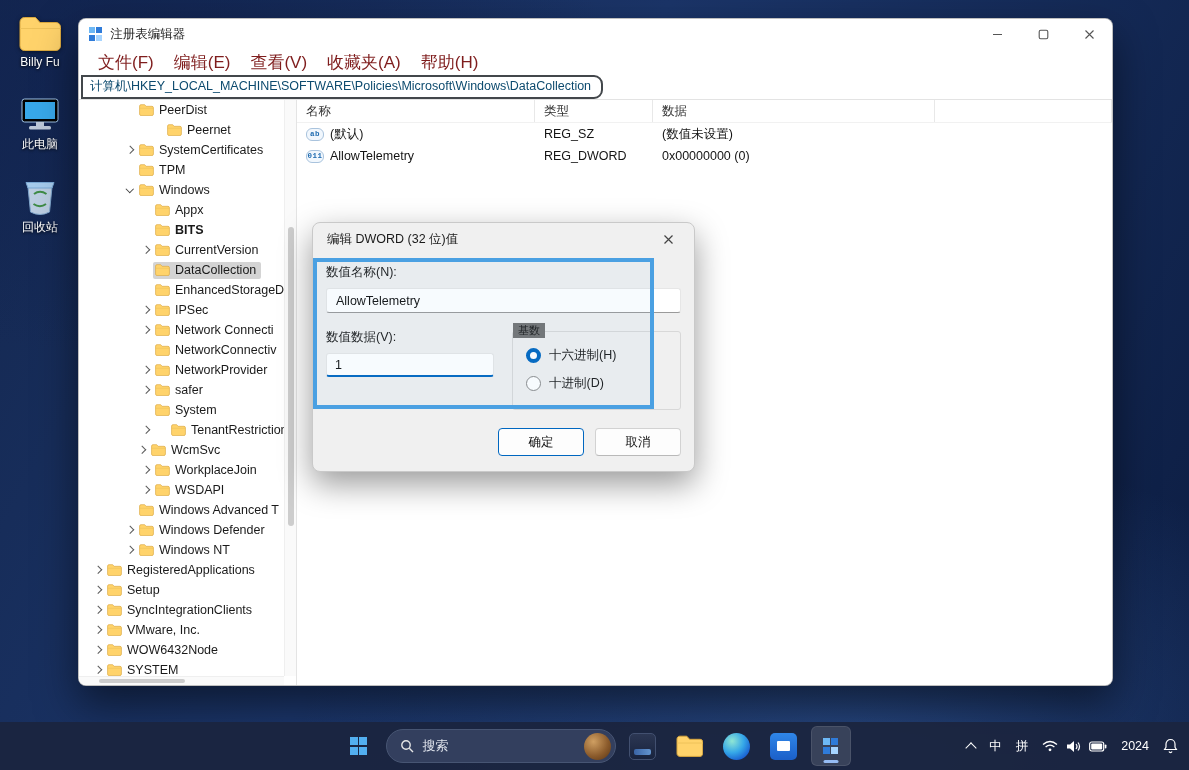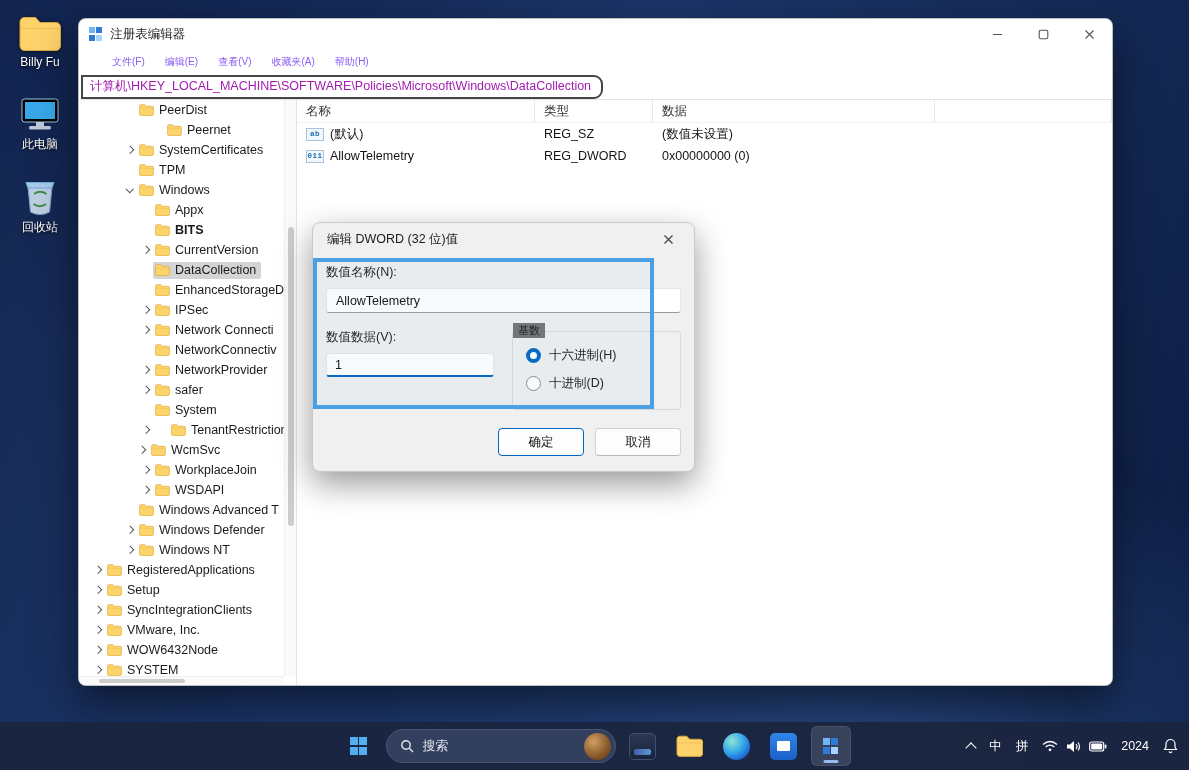--- a/index.html
+++ b/index.html
@@ -19,27 +19,27 @@
   .dicon .glyph { height:40px; display:flex; align-items:flex-end; }
 
   
   .win { position:absolute; left:78px; top:18px; width:1035px; height:668px; background:#fff;
          border-radius:8px; box-shadow:0 18px 42px rgba(0,0,0,.5); display:flex; flex-direction:column;
          overflow:hidden; z-index:10; border:1px solid rgba(0,0,0,.25); }
   .titlebar { height:30px; display:flex; align-items:center; padding-left:10px; gap:8px; background:#fff; flex:0 0 30px; }
   .titlebar .title { font-size:12.5px; color:#1b1b1b; }
   .caption { margin-left:auto; display:flex; height:100%; }
   .cap-btn { width:46px; height:100%; display:grid; place-items:center; }
-  .menubar { height:26px; flex:0 0 26px; display:flex; align-items:center; padding-left:24px; gap:2px;
-             background:#fff; font-size:10px; color:#8b5cf6; }
+  .menubar { height:26px; flex:0 0 26px; display:flex; align-items:center; padding-left:10px; gap:2px;
+             background:#fff; font-size:17px; color:#7f1d1d; }
   .menu-item { padding:3px 9px; border-radius:3px; }
   .addressbar { height:25px; flex:0 0 25px; background:#fff; border-bottom:1px solid #e3e3e3;
                 display:flex; align-items:center; padding-left:2px; }
   .address-hl { display:inline-block; border:2px solid #43474b; border-radius:0 9px 9px 0; padding:1px 10px 2px 7px;
-                font-size:12.5px; color:#a21caf; white-space:nowrap; }
+                font-size:12.5px; color:#0c4a6e; white-space:nowrap; }
   .content { flex:1; display:flex; min-height:0; }
 
   
   .tree-pane { width:218px; flex:0 0 218px; position:relative; overflow:hidden; border-right:1px solid #e4e4e4; background:#fff; }
   .tree-rows { position:absolute; inset:0 12px 9px 0; overflow:hidden; }
   .tree-row { height:20px; display:flex; align-items:center; font-size:12.5px; color:#1a1a1a; white-space:nowrap; }
   .chev { width:13px; height:13px; flex:0 0 13px; position:relative; margin-right:1px; }
   .chev.r::before { content:''; position:absolute; left:4px; top:3.5px; width:4.5px; height:4.5px;
                     border-right:1.4px solid #5d5d5d; border-bottom:1.4px solid #5d5d5d; transform:rotate(-45deg); }
   .chev.d::before { content:''; position:absolute; left:3.5px; top:2.5px; width:4.5px; height:4.5px;
@@ -55,21 +55,21 @@
   
   .list-pane { flex:1; background:#fff; display:flex; flex-direction:column; min-width:0; }
   .lv-header { display:grid; grid-template-columns:238px 118px 282px 1fr; height:23px; flex:0 0 23px;
                font-size:12.5px; color:#333; border-bottom:1px solid #f1f1f1; }
   .lv-header > div { padding:0 9px; border-right:1px solid #e8e8e8; display:flex; align-items:center; }
   .lv-row { display:grid; grid-template-columns:238px 118px 282px 1fr; height:22px; align-items:center;
             font-size:12.5px; color:#141414; }
   .lv-row .c { padding:0 9px; display:flex; align-items:center; gap:6px; white-space:nowrap; overflow:hidden; }
   .ric { width:18px; height:13px; flex:0 0 18px; border:1px solid #a9c3dd; background:#f1f7fd; color:#1f6bb0;
          font-size:7.5px; font-weight:bold; display:flex; align-items:center; justify-content:center;
-         border-radius:0; font-family:"Liberation Mono","DejaVu Sans Mono",monospace; letter-spacing:.5px; }
+         border-radius:6px; font-family:"Liberation Mono","DejaVu Sans Mono",monospace; letter-spacing:.5px; }
 
   
   .dlg { position:absolute; left:312px; top:222px; width:383px; height:250px; background:#f0f0f0;
          border-radius:8px; box-shadow:0 12px 32px rgba(0,0,0,.4); z-index:40; border:1px solid #c9c9c9;
          display:flex; flex-direction:column; overflow:hidden; }
   .dlg-title { height:33px; flex:0 0 33px; display:flex; align-items:center; padding:0 6px 0 14px; font-size:12.5px; color:#1a1a1a; }
   .dlg-close { margin-left:auto; width:40px; height:27px; display:grid; place-items:center; }
   .dlg-body { flex:1; padding:3px 13px 0; }
   .fld-label { font-size:12.5px; color:#1a1a1a; margin:5px 0 7px; }
   .name-field { height:25px; background:#fff; border:1px solid #e6e6e6; border-bottom:1px solid #9a9a9a;

